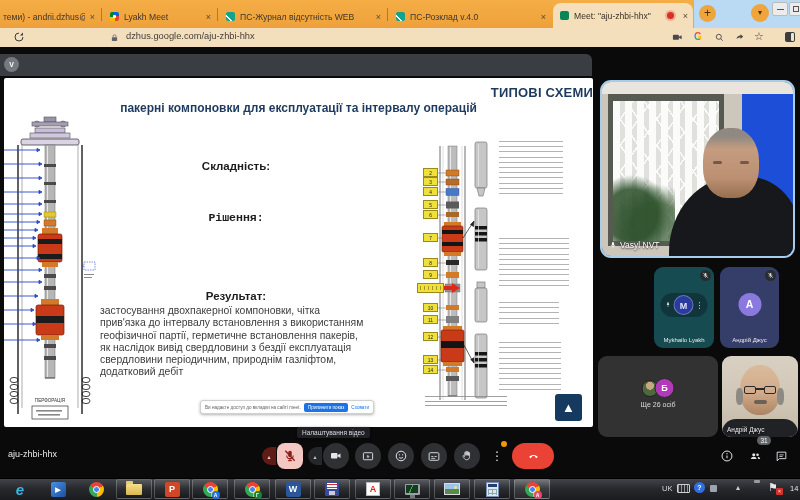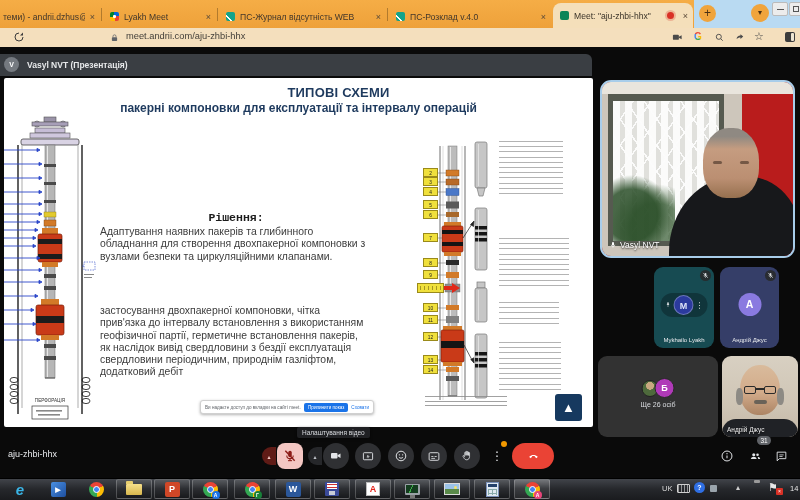--- a/index.html
+++ b/index.html
@@ -41,22 +41,22 @@
   .panelic i{position:absolute;right:1px;top:1px;width:3px;height:8px;background:#efe6d2;border-radius:1px;}
   
   .meetbg{position:absolute;left:0;top:47px;width:800px;height:431px;background:#0a0a0a;}
   .presbar{position:absolute;left:0;top:54px;width:592px;height:22px;background:#3a3e43;
     border-radius:0 6px 0 0;}
   .presav{position:absolute;left:4px;top:3px;width:15px;height:15px;border-radius:50%;
     background:#757a80;color:#fff;font-size:7px;line-height:15px;text-align:center;font-weight:bold;}
   .preslbl{position:absolute;left:27px;top:0;line-height:22px;font-size:8.5px;font-weight:bold;color:#e6e8ea;}
   
   .slide{position:absolute;left:4px;top:78px;width:589px;height:349px;background:#ffffff;border-radius:2px;}
-  .sti1{position:absolute;left:0;top:7px;width:100%;text-align:center;font-size:13px;
-    font-weight:bold;color:#1e3a5e;letter-spacing:.2px;margin-left:40px;}
+  .sti1{position:absolute;left:0;top:7px;width:100%;text-align:right;font-size:13px;
+    font-weight:bold;color:#1e3a5e;letter-spacing:.2px;}
   .sti2{position:absolute;left:0;top:23px;width:100%;text-align:center;font-size:12px;
     font-weight:bold;color:#1e3a5e;}
   .shead{position:absolute;left:96px;width:272px;text-align:center;font-size:11.5px;
     font-weight:bold;color:#1c1c1c;}
   .sbody{position:absolute;left:96px;font-size:10.4px;line-height:12.3px;color:#3c3c3c;white-space:pre;}
   .anno{position:absolute;background:repeating-linear-gradient(180deg,#9a9a9a 0 1.1px,transparent 1.1px 5.2px);opacity:.75;}
   .caption{position:absolute;left:421px;top:318px;width:82px;height:13px;
     background:repeating-linear-gradient(180deg,#8a8a8a 0 1px,transparent 1px 4.6px);opacity:.8;}
   .co{position:absolute;left:419px;width:15px;height:9px;background:#f0e03c;
     border:0.5px solid #9a8a1a;font-size:4.8px;line-height:9px;text-align:center;color:#222;box-sizing:border-box;}
@@ -75,21 +75,21 @@
   .slidelogo{position:absolute;left:551px;top:316px;width:27px;height:27px;background:#16395f;
     border-radius:3px;color:#fff;font-size:13px;line-height:27px;text-align:center;}
   
   .vtile{position:absolute;border-radius:9px;overflow:hidden;}
   .tname{position:absolute;left:5px;bottom:4px;font-size:6.5px;color:#eee;
     text-shadow:0 1px 2px rgba(0,0,0,.85);white-space:nowrap;}
   .tnamec{position:absolute;left:50%;transform:translateX(-50%);bottom:5px;font-size:6px;color:#e8eaed;white-space:nowrap;}
   .moff{position:absolute;top:3px;right:3px;width:11px;height:11px;border-radius:50%;
     background:rgba(40,42,45,.92);display:flex;align-items:center;justify-content:center;color:#dadce0;}
   .mainv{position:absolute;left:600px;top:80px;width:195px;height:178px;border:2px solid #a8cdea;
-    border-radius:11px;box-sizing:border-box;overflow:hidden;background:#b91c1c;}
+    border-radius:11px;box-sizing:border-box;overflow:hidden;background:#1d4ed8;}
   .wall{position:absolute;left:0;top:0;width:140px;height:100%;background:#cdc6bb;}
   .ceil{position:absolute;left:0;top:0;width:100%;height:12px;background:#e9e5dd;}
   .winframe{position:absolute;left:6px;top:12px;width:116px;height:152px;
     border:5px solid #565a50;border-top-width:7px;box-sizing:border-box;
     background:repeating-linear-gradient(90deg,#fbfbfa 0 7px,#e0e0dc 7px 12px);}
   .lattice{position:absolute;inset:0;
     background:repeating-linear-gradient(55deg,rgba(252,252,252,.95) 0 1.5px,transparent 1.5px 15px),
                repeating-linear-gradient(-55deg,rgba(252,252,252,.95) 0 1.5px,transparent 1.5px 15px);}
   .green{position:absolute;left:0;bottom:0;width:62px;height:74px;
     background:radial-gradient(circle at 30% 65%,rgba(42,78,40,.85) 0 40%,transparent 62%),
@@ -247,21 +247,21 @@
   
   <div class="urlbar">
     <svg class="abs" style="left:13px;top:3px;" width="12" height="12" viewBox="0 0 24 24">
       <path d="M12 4a8 8 0 1 0 8 8" fill="none" stroke="#3a3a3a" stroke-width="2"></path>
       <path d="M20 3v6h-6z" fill="#3a3a3a"></path>
     </svg>
     <svg class="abs" style="left:110px;top:5px;" width="9" height="10" viewBox="0 0 24 24">
       <rect x="5" y="10" width="14" height="10" rx="2" fill="#5f6368"></rect>
       <path d="M8 10V7.5a4 4 0 0 1 8 0V10" fill="none" stroke="#5f6368" stroke-width="2"></path>
     </svg>
-    <span class="urltext">meet.andrii.com/aju-zhbi-hhx</span>
+    <span class="urltext">dzhus.google.com/aju-zhbi-hhx</span>
     <svg class="uic" style="left:671px;top:4px;position:absolute;" width="13" height="11" viewBox="0 0 24 24">
       <rect x="2" y="6" width="13" height="11" rx="2" fill="#4a4a4a"></rect>
       <path d="M15 10.5 21 7v9l-6-3.5z" fill="#4a4a4a"></path>
     </svg>
     <span class="gletter" style="position:absolute;left:694px;top:3px;">G</span>
     <svg class="uic" style="left:714px;top:4px;position:absolute;" width="11" height="11" viewBox="0 0 24 24">
       <circle cx="10.5" cy="10.5" r="5.5" fill="none" stroke="#4a4a4a" stroke-width="2"></circle>
       <path d="M14.5 14.5 19 19" stroke="#4a4a4a" stroke-width="2"></path>
     </svg>
     <svg class="uic" style="left:734px;top:4px;position:absolute;" width="12" height="11" viewBox="0 0 24 24">
@@ -271,21 +271,20 @@
     <div class="panelic" style="position:absolute;left:785px;top:4px;">
         <i></i>
       </div>
   </div>
 
   
   <div class="meetbg"></div>
 
   <div class="presbar">
     <div class="presav">V</div>
-    <div class="preslbl">Vasyl NVT (Презентація)</div>
   </div>
 
   
   <div class="slide">
     <div class="sti1">ТИПОВІ СХЕМИ</div>
     <div class="sti2">пакерні компоновки для експлуатації  та інтервалу операцій</div>
 
     <svg class="abs" style="left:0;top:38px;" width="92" height="306" viewBox="0 0 92 306">
       <rect x="40" y="1" width="12" height="5" fill="#9a93a8" stroke="#555" stroke-width="0.6"></rect>
       <circle cx="33" cy="8" r="3" fill="#b9b0c8" stroke="#555" stroke-width="0.6"></circle>
@@ -368,24 +367,23 @@
           <ellipse cx="82" cy="271" rx="4" ry="2.6"></ellipse>
         <ellipse cx="82" cy="278" rx="4" ry="2.6"></ellipse>
           <ellipse cx="82" cy="285" rx="4" ry="2.6"></ellipse>
       </g>
       <text x="46" y="286" text-anchor="middle" font-size="4.6" fill="#333">ПЕРФОРАЦІЯ</text>
       <rect x="28" y="290" width="36" height="13" fill="#fff" stroke="#333" stroke-width="0.7"></rect>
       <rect x="32" y="294" width="26" height="1.6" fill="#888"></rect>
       <rect x="34" y="298" width="22" height="1.6" fill="#888"></rect>
     </svg>
 
+    <div class="shead" style="top:82px;">Складність:</div>
     <div class="shead" style="top:133px;font-family:Liberation Mono, monospace;">Рішення:</div>
-    <div class="sbody" style="top:148px;">Адаптування наявних пакерів та глибинного
-обладнання для створення двохпакерної компоновки з
-вузлами безпеки та циркуляційними клапанами.</div>
+    <div class="shead" style="top:212px;">Результат:</div>
     <div class="sbody" style="top:227px;">застосування двохпакерної компоновки, чітка
 прив'язка до інтервалу встановлення з використанням
 геофізичної партії, герметичне встановлення пакерів,
 як наслідок вивід свердловини з бездії експлуатація
 свердловини періодичним, природнім газліфтом,
 додатковий дебіт</div>
 
     <svg class="abs" style="left:421px;top:60px;" width="171" height="286" viewBox="0 0 171 286">
       <line x1="15" y1="8" x2="15" y2="262" stroke="#999" stroke-width="1.4"></line>
       <line x1="40" y1="8" x2="40" y2="262" stroke="#999" stroke-width="1.4"></line>

